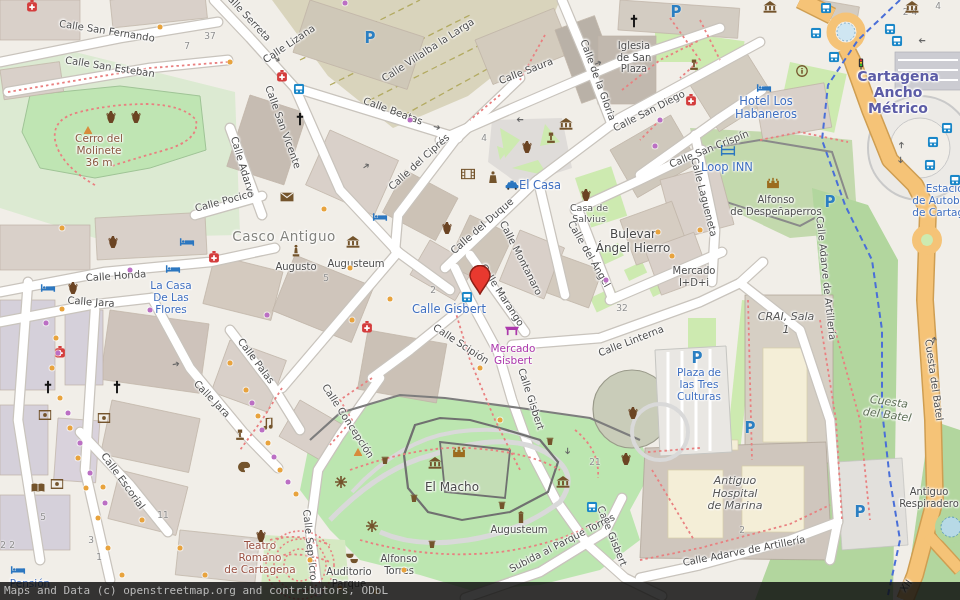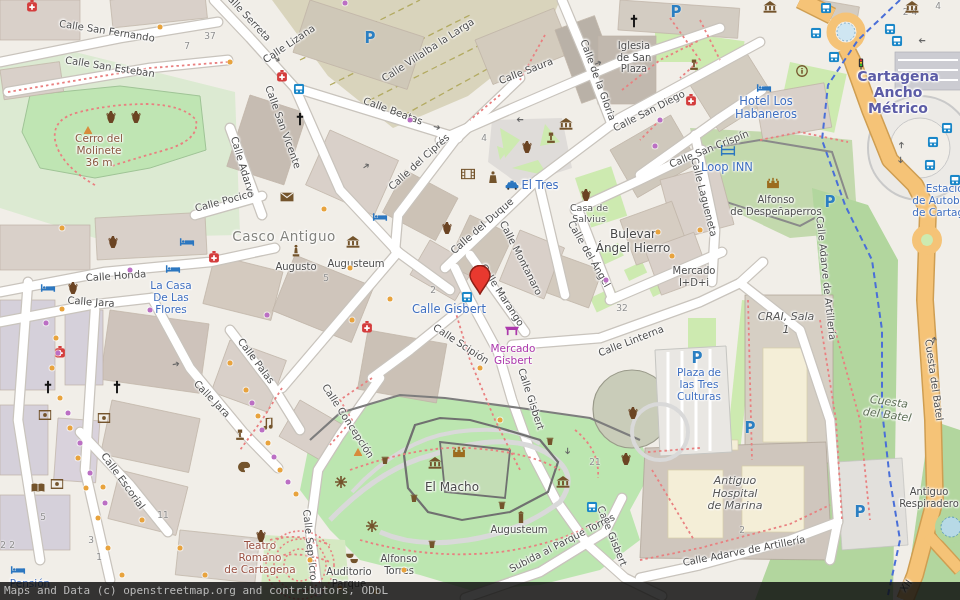--- a/index.html
+++ b/index.html
@@ -443,21 +443,21 @@
 Romano
 de Cartagena</span>
       <span class="lb peak" style="transform: translate(-50%, -50%) rotate(0deg); left: 99px; top: 150px;">Cerro del
 Molinete
 36 m</span>
       <span class="lb st" style="transform: translate(-50%, -50%) rotate(0deg); left: 634px; top: 57px;">Iglesia
 de San
 Plaza</span>
       <span class="lb st" style="transform: translate(-50%, -50%) rotate(0deg); left: 776px; top: 205px;">Alfonso
 de Despeñaperros</span>
-      <span class="lb blue11" style="transform: translate(-50%, -50%) rotate(0deg); left: 540px; top: 186px;">El Tres</span>
+      <span class="lb blue11" style="transform: translate(-50%, -50%) rotate(0deg); left: 540px; top: 186px;">El Casa</span>
       <span class="lb blue11" style="transform: translate(-50%, -50%) rotate(0deg); left: 449px; top: 310px;">Calle Gisbert</span>
       <span class="lb blue11" style="transform: translate(-50%, -50%) rotate(0deg); left: 766px; top: 108px;">Hotel Los
 Habaneros</span>
       <span class="lb blue11" style="transform: translate(-50%, -50%) rotate(0deg); left: 727px; top: 168px;">Loop INN</span>
       <span class="lb blue" style="transform: translate(-50%, -50%) rotate(0deg); left: 171px; top: 297px;">La Casa
 De Las
 Flores</span>
       <span class="lb blue" style="transform: translate(-50%, -50%) rotate(0deg); left: 699px; top: 384px;">Plaza de
 las Tres
 Culturas</span>

